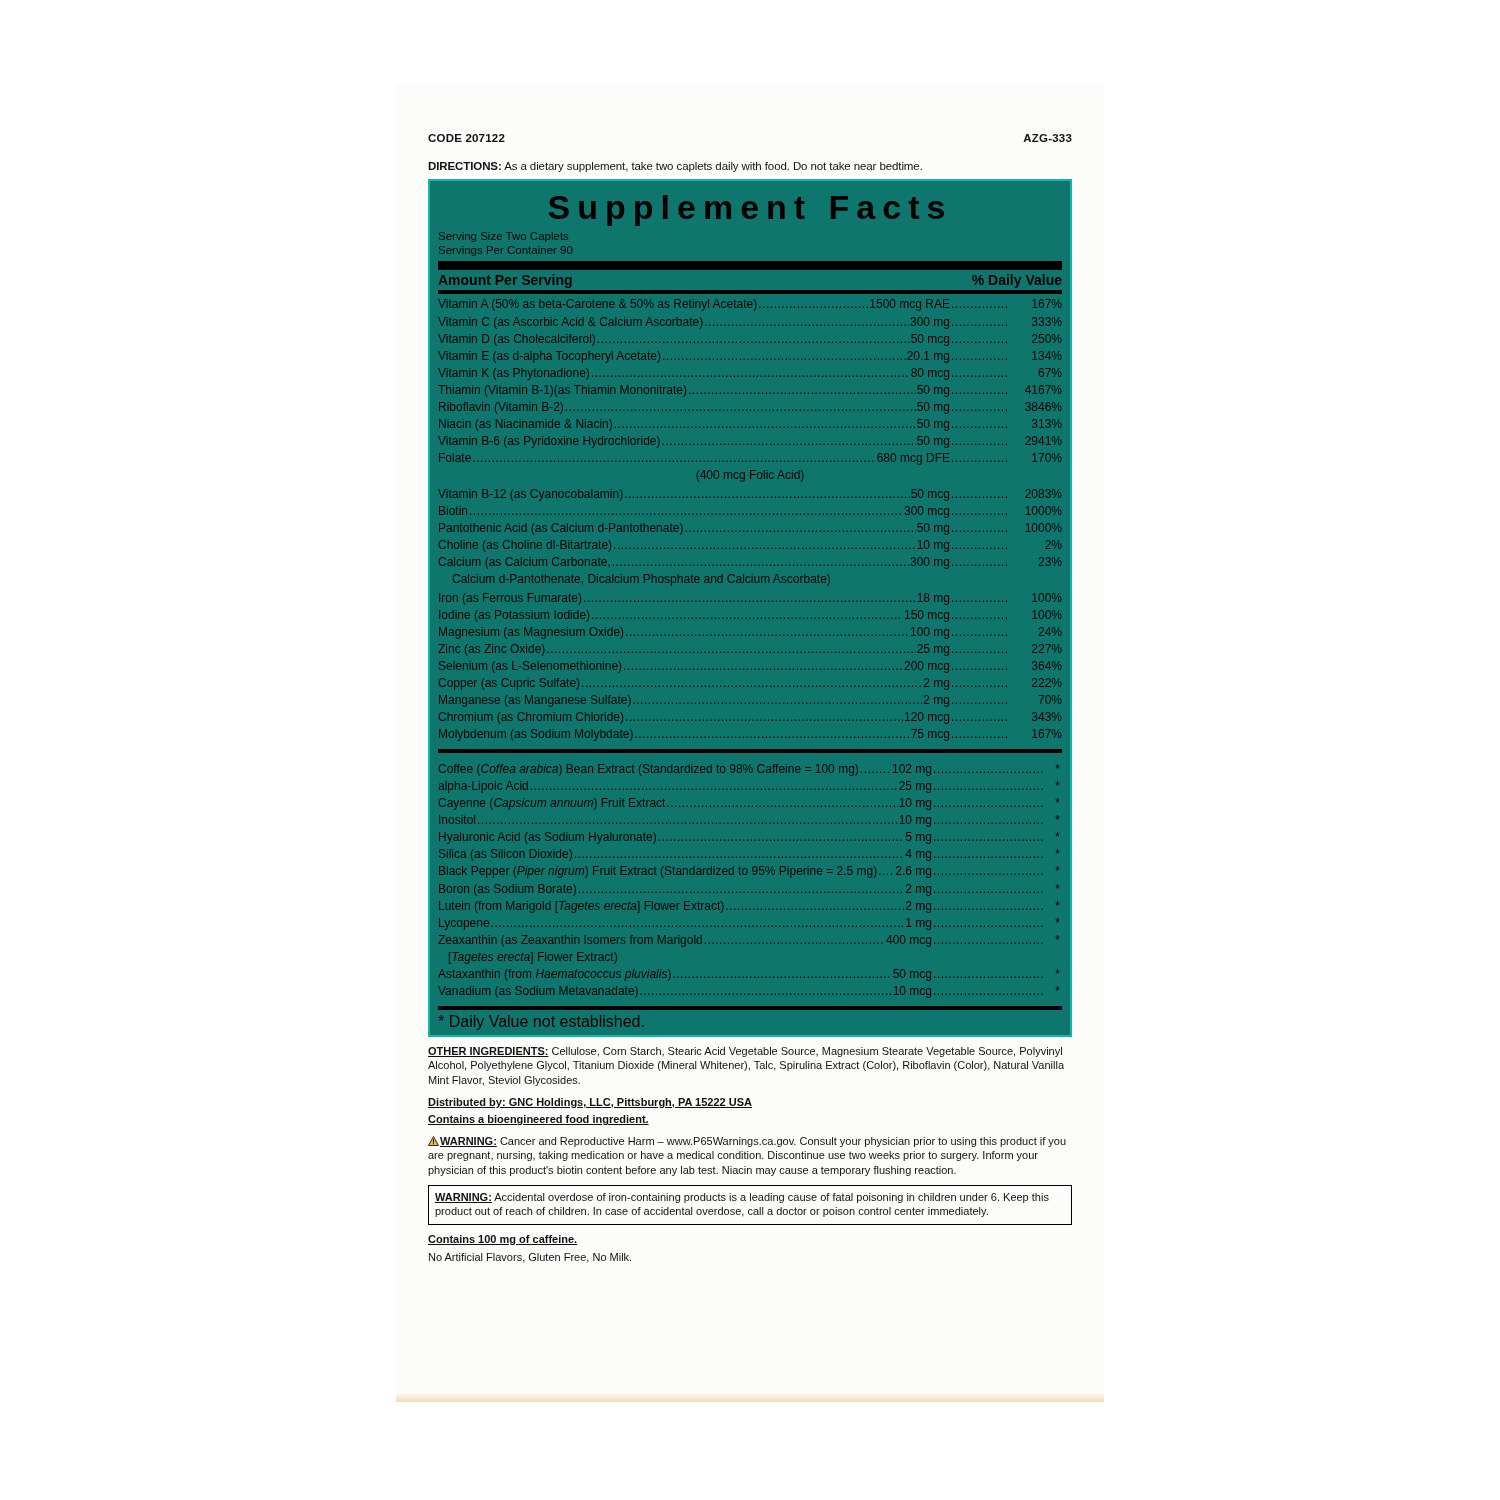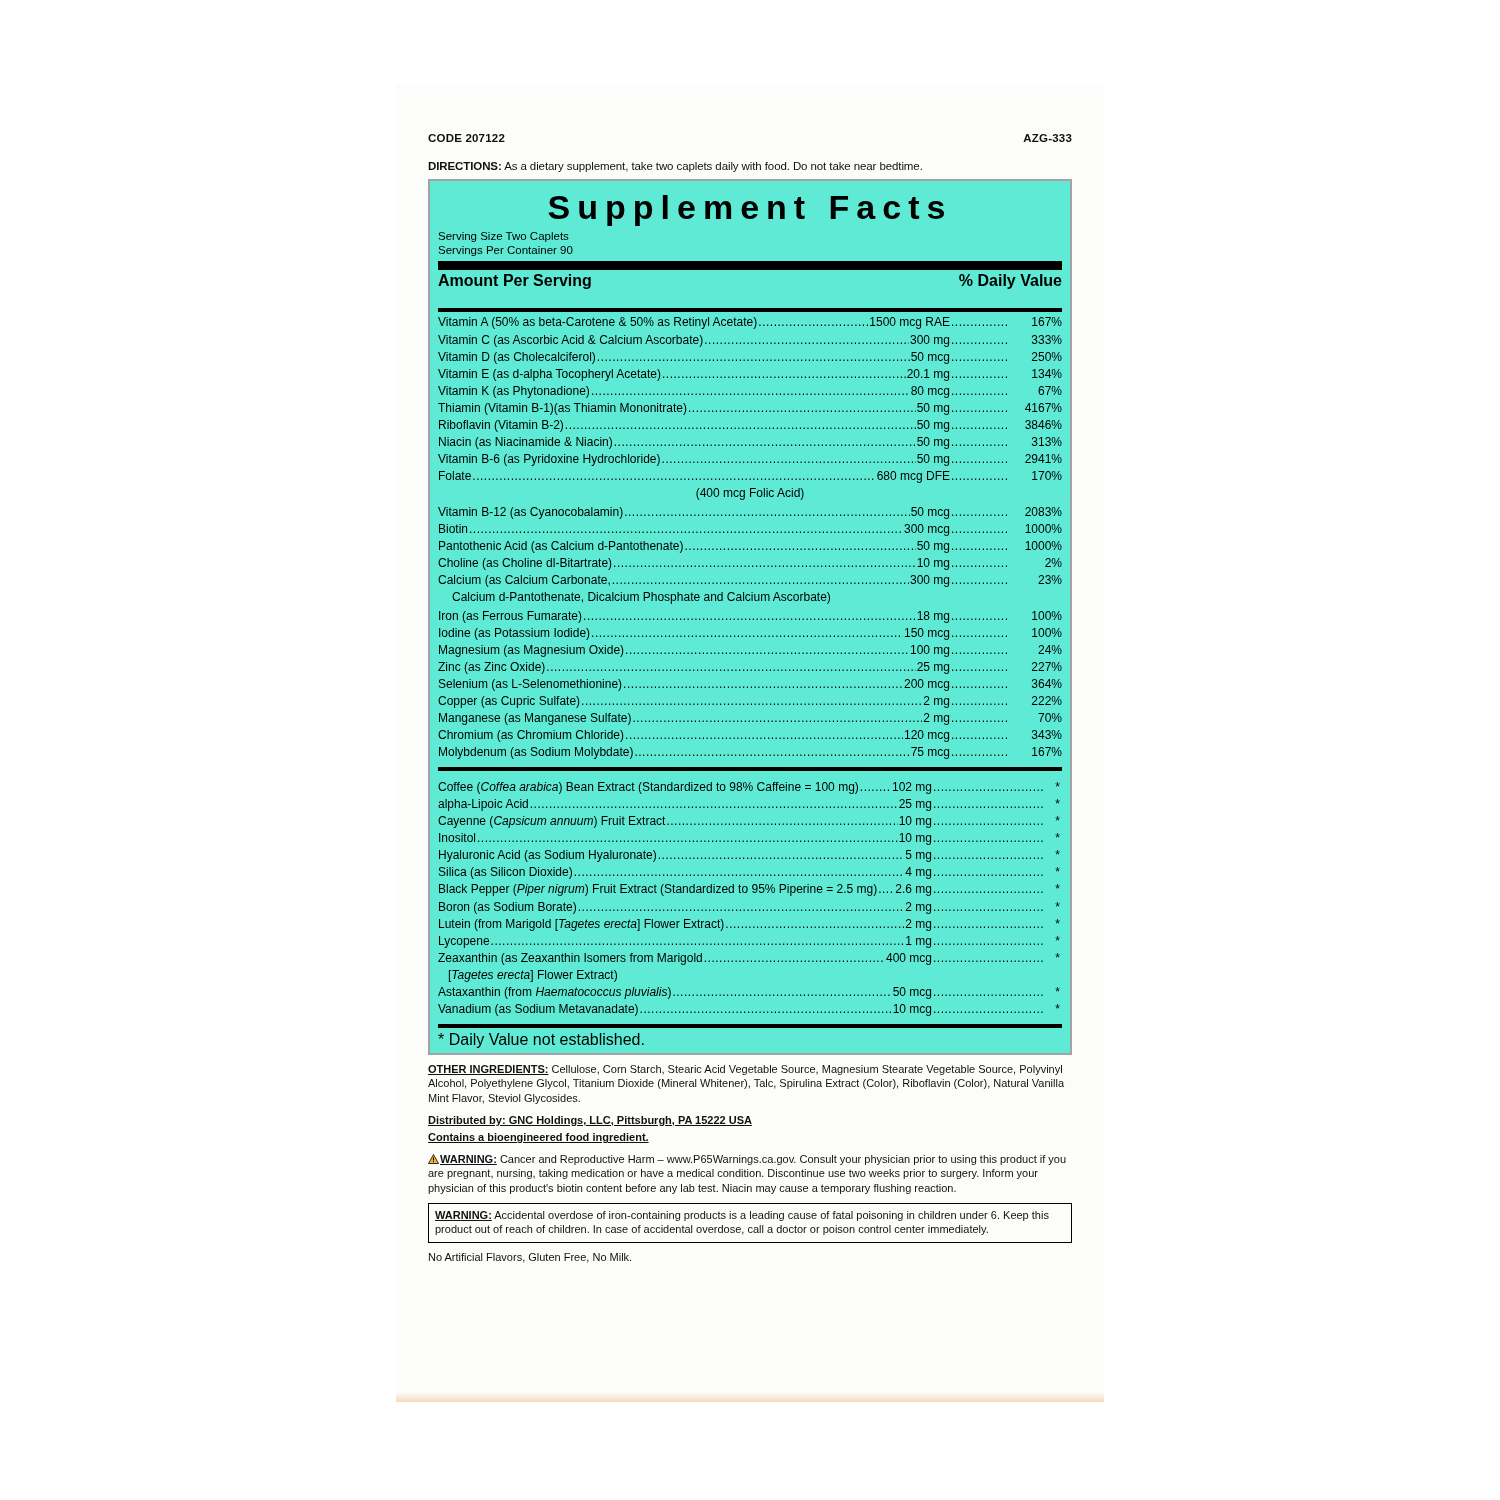--- a/index.html
+++ b/index.html
@@ -49,22 +49,22 @@
   .directions {
     font-size: 11.5px;
     color: #111;
     margin-top: 16px;
     letter-spacing: -.1px;
   }
   .directions b { font-weight: bold; }
 
   .facts-box {
     margin-top: 7px;
-    border: 2px solid #a3a3a3;
-    background: #5eead4;
+    border: 2px solid #14b8a6;
+    background: #0f766e;
     padding: 6px 8px 0 8px;
   }
   .facts-title {
     font-size: 34px;
     font-weight: bold;
     letter-spacing: 7px;
     text-align: center;
     line-height: 1.08;
     color: #000;
     font-family: "Liberation Sans", sans-serif;
@@ -80,23 +80,23 @@
     background: #000;
     margin-top: 4px;
   }
   .rule-med {
     height: 4px;
     background: #000;
   }
   .hdr-row {
     display: flex;
     justify-content: space-between;
-    font-size: 16px;
+    font-size: 14px;
     font-weight: bold;
-    padding: 2px 0 18px 0;
+    padding: 2px 0 2px 0;
     color: #000;
   }
   .rows {
     padding-top: 2px;
   }
   .row {
     display: flex;
     align-items: baseline;
     font-size: 12px;
     color: #000;
@@ -497,17 +497,20 @@
           <svg width="11" height="10" viewBox="0 0 11 10">
               <polygon points="5.5,0.5 10.5,9.5 0.5,9.5" fill="#f2b233" stroke="#000" stroke-width="0.8"></polygon>
               <rect x="5" y="3.3" width="1" height="3.2" fill="#000"></rect>
               <rect x="5" y="7.2" width="1" height="1" fill="#000"></rect>
             </svg>
         </span><b>WARNING:</b><span> Cancer and Reproductive Harm – www.P65Warnings.ca.gov. Consult your physician prior to using this product if you are pregnant, nursing, taking medication or have a medical condition. Discontinue use two weeks prior to surgery. Inform your physician of this product's biotin content before any lab test. Niacin may cause a temporary flushing reaction.</span>
       </p>
       <div class="warn-box">
         <b>WARNING:</b><span> Accidental overdose of iron-containing products is a leading cause of fatal poisoning in children under 6. Keep this product out of reach of children. In case of accidental overdose, call a doctor or poison control center immediately.</span>
       </div>
+      <p class="tight">
+        <b>Contains 100 mg of caffeine.</b>
+      </p>
       <p>No Artificial Flavors, Gluten Free, No Milk.</p>
     </div>
 
   </div>
 </div>
 
 </body></html>

